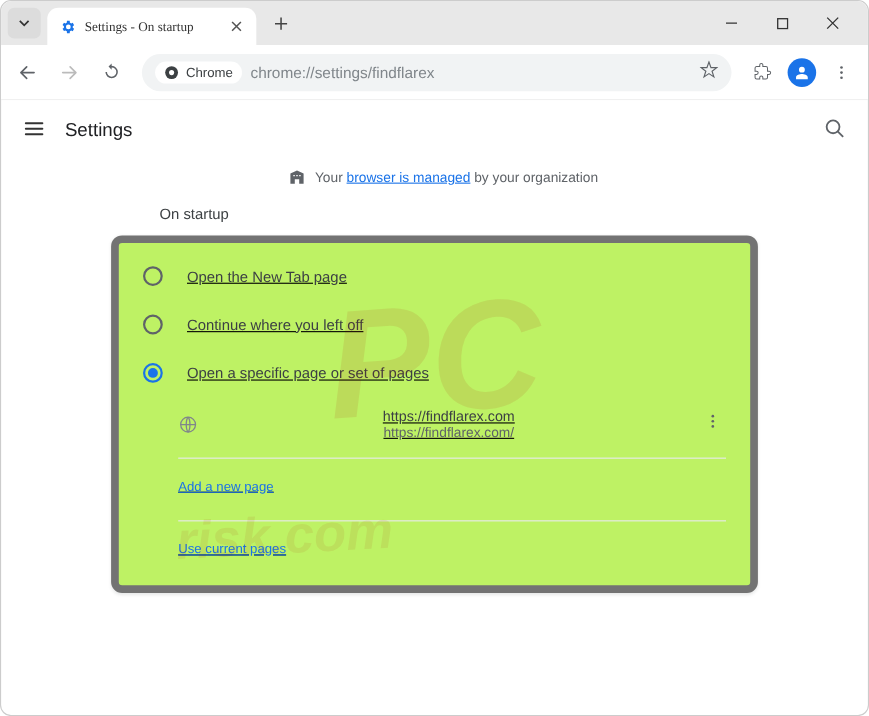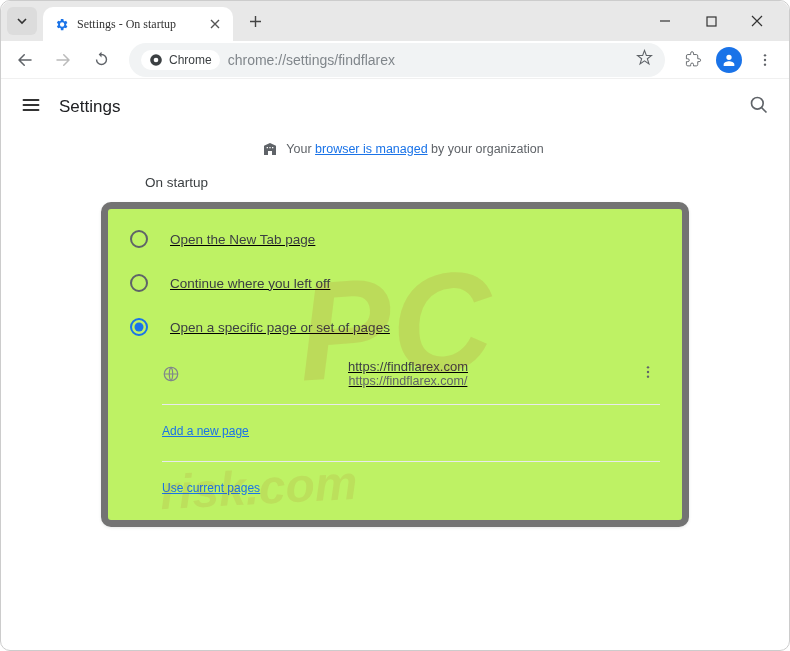--- a/index.html
+++ b/index.html
@@ -10,21 +10,21 @@
 .titlebar { height: 40px; background: #e8e8e8; display: flex; align-items: center; border-radius: 10px 10px 0 0; }
 .dropdown-btn { width: 30px; height: 28px; margin-left: 6px; background: #dcdcdc; border-radius: 6px; display: flex; align-items: center; justify-content: center; cursor: pointer; }
 .tab { height: 34px; background: #fff; border-radius: 10px 10px 0 0; margin-left: 6px; margin-top: 6px; padding: 0 10px; display: flex; align-items: center; gap: 8px; min-width: 190px; }
 .tab-favicon { width: 16px; height: 16px; display: flex; align-items: center; justify-content: center; }
 .tab-title { font-size: 12px; color: #333; flex: 1; font-family: Liberation Serif, serif; }
 .tab-close { width: 16px; height: 16px; display: flex; align-items: center; justify-content: center; cursor: pointer; color: #555; }
 .new-tab { width: 28px; height: 28px; margin-left: 8px; display: flex; align-items: center; justify-content: center; cursor: pointer; color: #444; }
 .win-controls { margin-left: auto; display: flex; gap: 18px; padding-right: 18px; }
 .win-btn { width: 28px; height: 28px; display: flex; align-items: center; justify-content: center; cursor: pointer; color: #333; }
 
-.toolbar { height: 38px; background: #fff; display: flex; align-items: center; padding: 0 8px; gap: 6px; border-bottom: 1px solid #f0f0f0; }
+.toolbar { height: 50px; background: #fff; display: flex; align-items: center; padding: 0 8px; gap: 6px; border-bottom: 1px solid #f0f0f0; }
 .tb-btn { width: 32px; height: 32px; display: flex; align-items: center; justify-content: center; cursor: pointer; color: #5f6368; border-radius: 50%; }
 .tb-btn.disabled { color: #bbb; cursor: default; }
 .address-bar { flex: 1; height: 34px; background: #f1f3f4; border-radius: 17px; display: flex; align-items: center; padding: 0 12px; gap: 8px; margin: 0 6px; }
 .addr-chip { display: flex; align-items: center; gap: 6px; background: #fff; padding: 3px 8px; border-radius: 14px; font-size: 12px; color: #3c4043; }
 .addr-url { font-size: 14px; color: #80868b; }
 .right-icons { display: flex; gap: 4px; align-items: center; }
 .avatar { width: 26px; height: 26px; border-radius: 50%; background: #1a73e8; display: flex; align-items: center; justify-content: center; }
 
 .settings-header { height: 56px; display: flex; align-items: center; padding: 0 20px; gap: 18px; text-align: center; }
 .hamburger { cursor: pointer; color: #333; }

